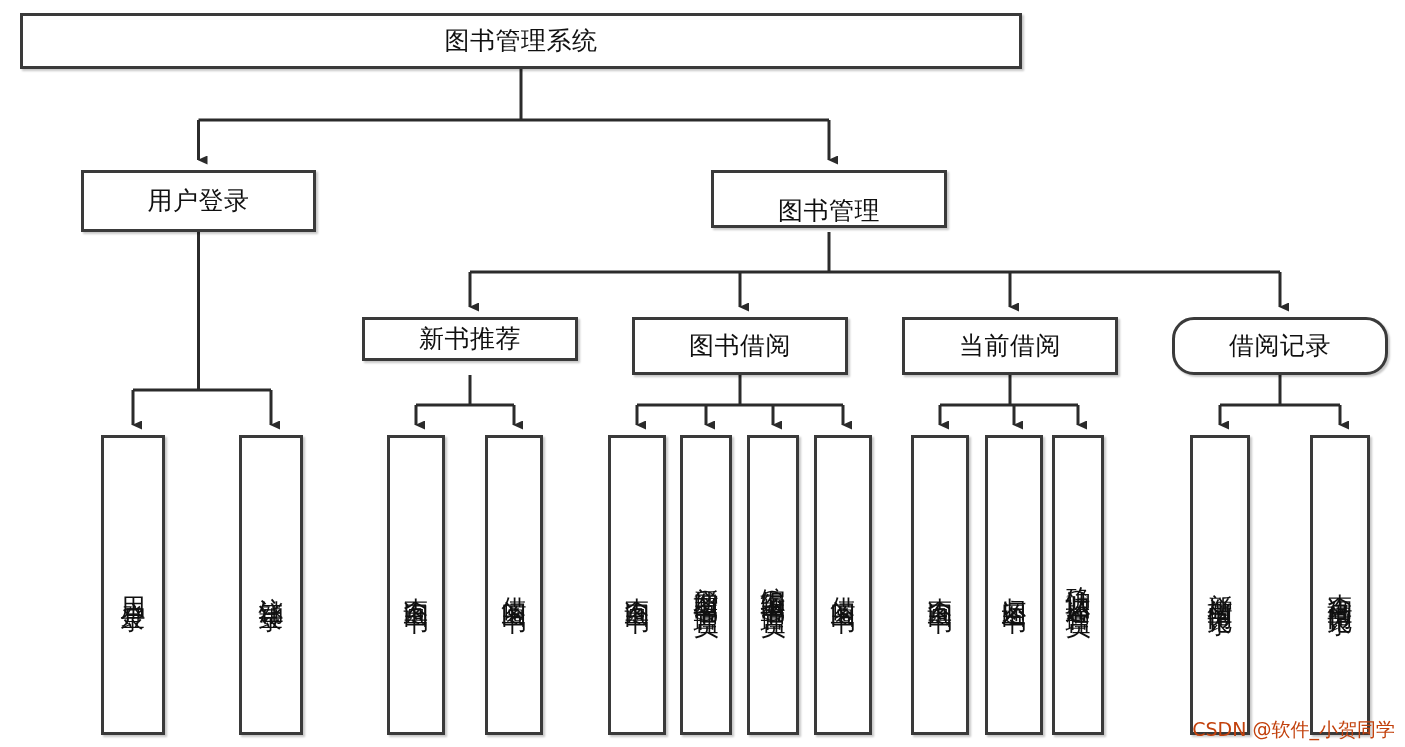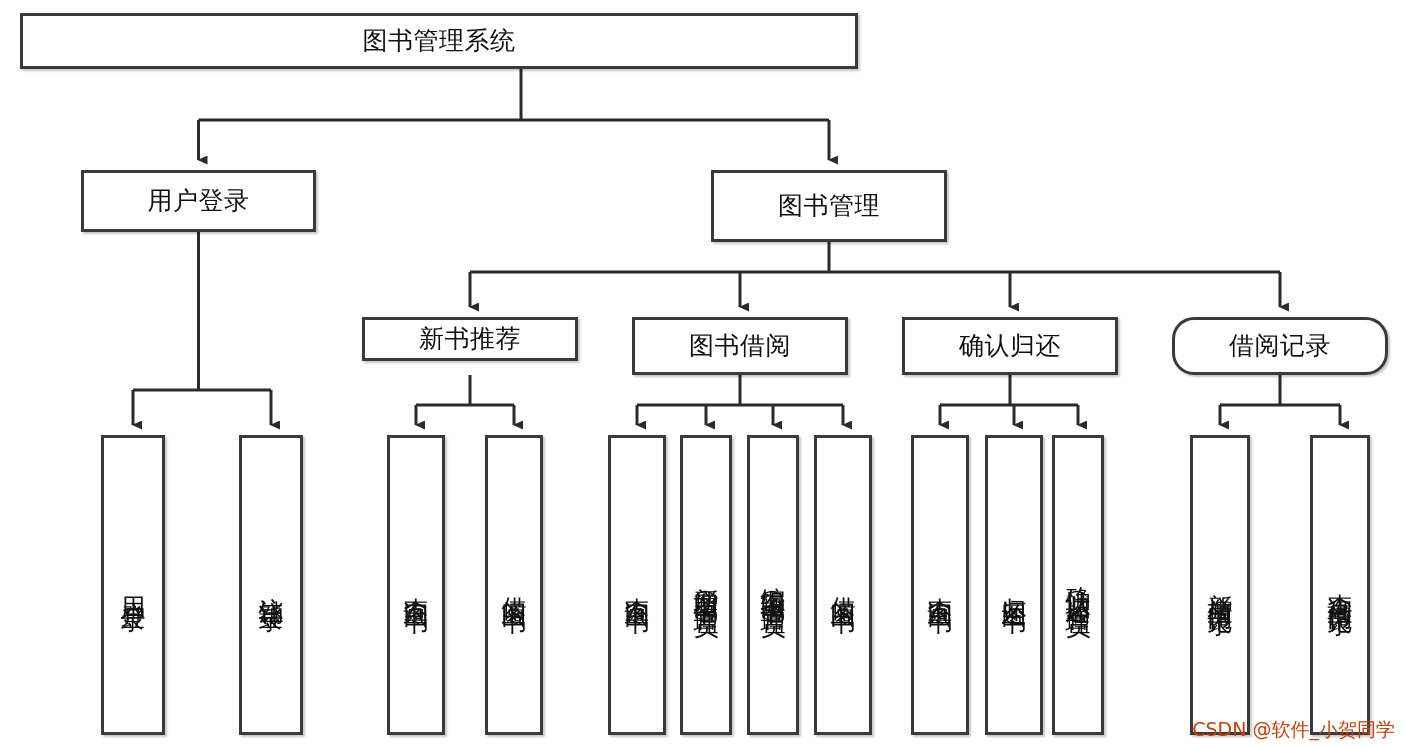--- a/index.html
+++ b/index.html
@@ -117,41 +117,41 @@
         <path d="M940,405 L940,425" marker-end="url(#arrowhead)"></path>
         <path d="M1014,405 L1014,425" marker-end="url(#arrowhead)"></path>
         <path d="M1078,405 L1078,425" marker-end="url(#arrowhead)"></path>
         <path d="M1280,375 L1280,405"></path>
         <path d="M1220,405 L1340,405"></path>
         <path d="M1220,405 L1220,425" marker-end="url(#arrowhead)"></path>
         <path d="M1340,405 L1340,425" marker-end="url(#arrowhead)"></path>
       </g>
   </svg>
 
-  <div class="node root horiz" style="left: 20px; top: 13px; width: 838px; height: 56px;">
+  <div class="node root horiz" style="left: 20px; top: 13px; width: 1002px; height: 56px;">
     <span class="node-label">图书管理系统</span>
   </div>
 
   <div id="level2-container">
       <div class="node horiz" style="left: 81px; top: 170px; width: 235px; height: 62px;">
         <span class="node-label">用户登录</span>
       </div>
-      <div class="node horiz" style="left: 711px; top: 170px; width: 236px; height: 72px;">
+      <div class="node horiz" style="left: 711px; top: 170px; width: 236px; height: 58px; align-items: flex-end;">
         <span class="node-label">图书管理</span>
       </div>
     </div>
   <div id="level3-container">
       <div class="node horiz" style="left: 362px; top: 317px; width: 216px; height: 44px;">
         <span class="node-label">新书推荐</span>
       </div>
       <div class="node horiz" style="left: 632px; top: 317px; width: 216px; height: 58px;">
         <span class="node-label">图书借阅</span>
       </div>
       <div class="node horiz" style="left: 902px; top: 317px; width: 216px; height: 58px;">
-        <span class="node-label">确认归还</span>
+        <span class="node-label">当前借阅</span>
       </div>
       <div class="node horiz" style="left: 1172px; top: 317px; width: 216px; height: 58px; border-radius: 22px;">
         <span class="node-label">借阅记录</span>
       </div>
     </div>
   <div id="leaves-container">
       <div class="node vert" style="left: 101px; top: 435px; width: 64px; height: 300px;">
         <span class="node-label">用户登录</span>
       </div>
       <div class="node vert" style="left: 239px; top: 435px; width: 64px; height: 300px;">

